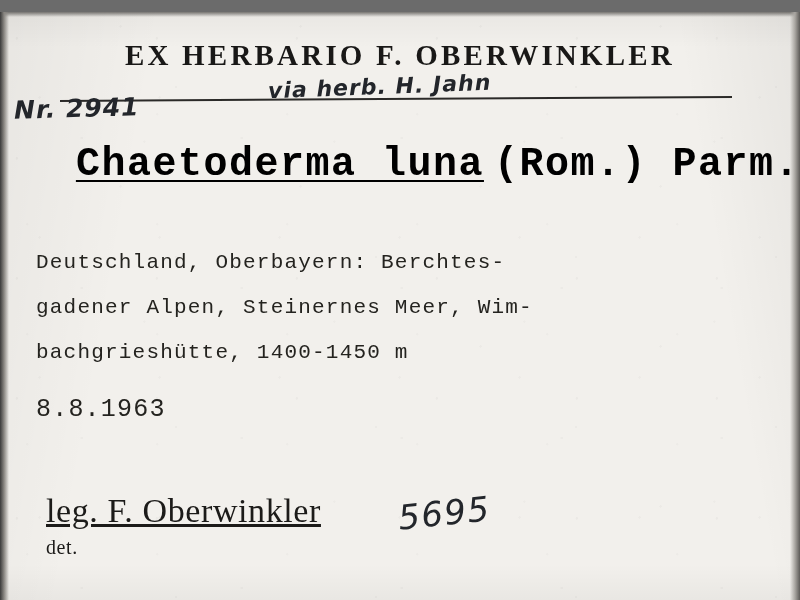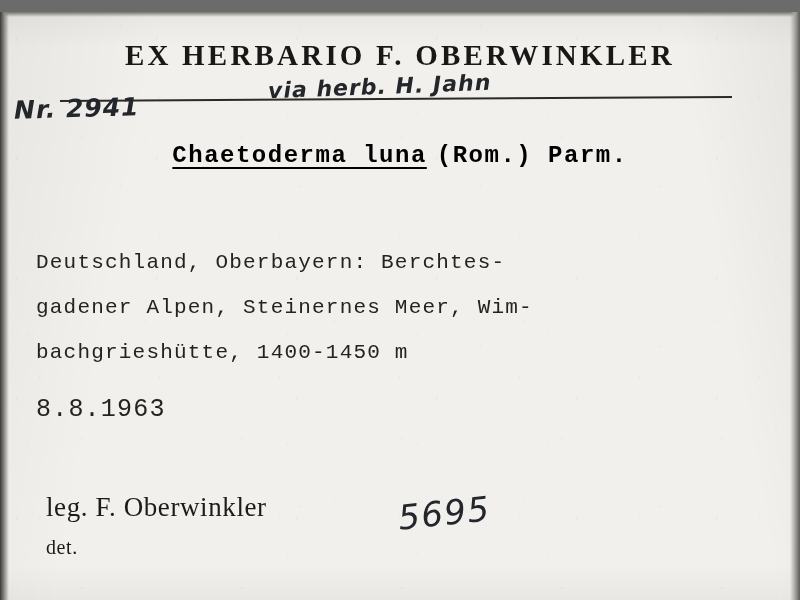--- a/index.html
+++ b/index.html
@@ -135,23 +135,23 @@
     white-space: nowrap;
     font-style: italic;
     font-weight: 500;
   }
 
   #species-line {
     position: absolute;
     left: 0;
     top: 130px;
     width: 800px;
-    text-align: center;
-    font-family: "Liberation Mono", monospace;
-    font-size: 24px;
+    text-align: right;
+    font-family: "Liberation Mono", monospace;
+    font-size: 40px;
     font-weight: bold;
     letter-spacing: 1.5px;
     white-space: nowrap;
   }
   #species-name {
     text-decoration: underline;
     text-underline-offset: 5px;
     text-decoration-thickness: 2px;
   }
   #species-author {
@@ -181,23 +181,24 @@
     letter-spacing: 1.2px;
     color: #24231f;
     text-align: right;
   }
 
   #leg-line {
     position: absolute;
     left: 46px;
     top: 480px;
     font-family: "Liberation Serif", serif;
-    font-size: 27px;
+    font-size: 34px;
     letter-spacing: 0.6px;
     color: #1c1b19;
+    text-decoration: underline;
   }
 
   #det-line {
     position: absolute;
     left: 46px;
     top: 524px;
     font-family: "Liberation Serif", serif;
     font-size: 20px;
     letter-spacing: 0.6px;
     color: #1c1b19;

